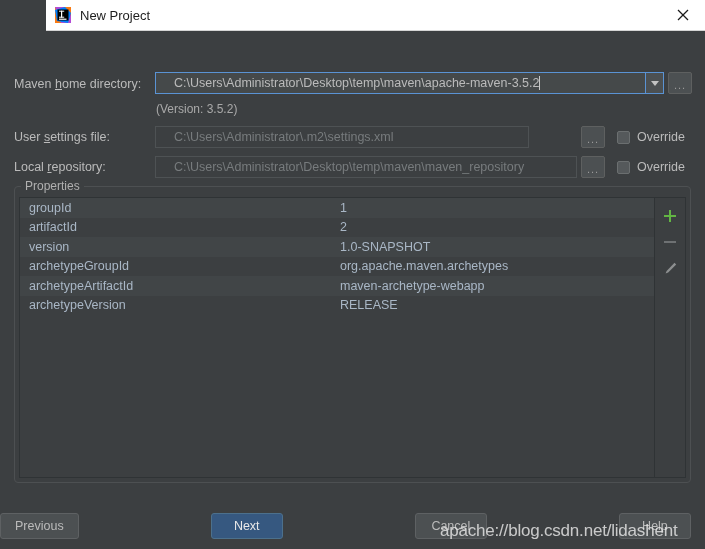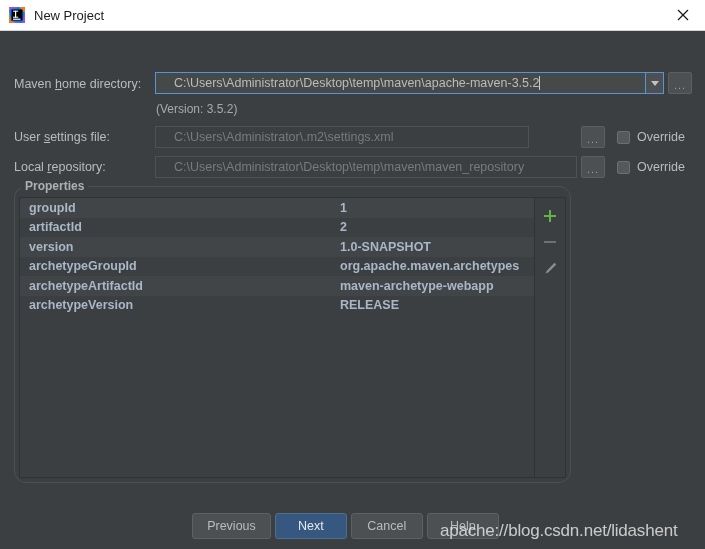--- a/index.html
+++ b/index.html
@@ -20,20 +20,21 @@
 
   
   #titlebar {
     height: 31px;
     background: #ffffff;
     border-bottom: 1px solid #d5d5d5;
     display: flex;
     align-items: center;
     padding: 0 0 0 9px;
     box-sizing: border-box;
+    margin-left: 46px;
   }
   #app-icon {
     width: 16px;
     height: 16px;
     position: relative;
     flex: 0 0 auto;
     margin-right: 9px;
   }
   #title-text {
     color: #1d1d1d;
@@ -166,26 +167,25 @@
   .checkbox-label {
     font-size: 12.5px;
     color: #bbbbbb;
   }
 
   
   #props-group {
     position: absolute;
     left: 14px;
     top: 155px;
-    width: 557px;
+    width: 677px;
     height: 297px;
     box-sizing: border-box;
     border: 1px solid #4d5052;
-    border-radius: 12px;
-    font-weight: bold;
+    border-radius: 4px;
   }
   #props-legend {
     position: absolute;
     left: 6px;
     top: -8px;
     background: #3c3f41;
     padding: 0 4px;
     font-size: 12px;
     color: #b0b0b0;
   }
@@ -252,21 +252,21 @@
   }
 
   
   #button-bar {
     position: absolute;
     left: 0;
     right: 14px;
     bottom: 10px;
     height: 26px;
     display: flex;
-    justify-content: center;
+    justify-content: space-between;
     gap: 4px;
   }
   .dlg-btn {
     box-sizing: border-box;
     height: 26px;
     min-width: 72px;
     padding: 0 14px;
     border-radius: 3px;
     font-size: 12.5px;
     display: flex;

